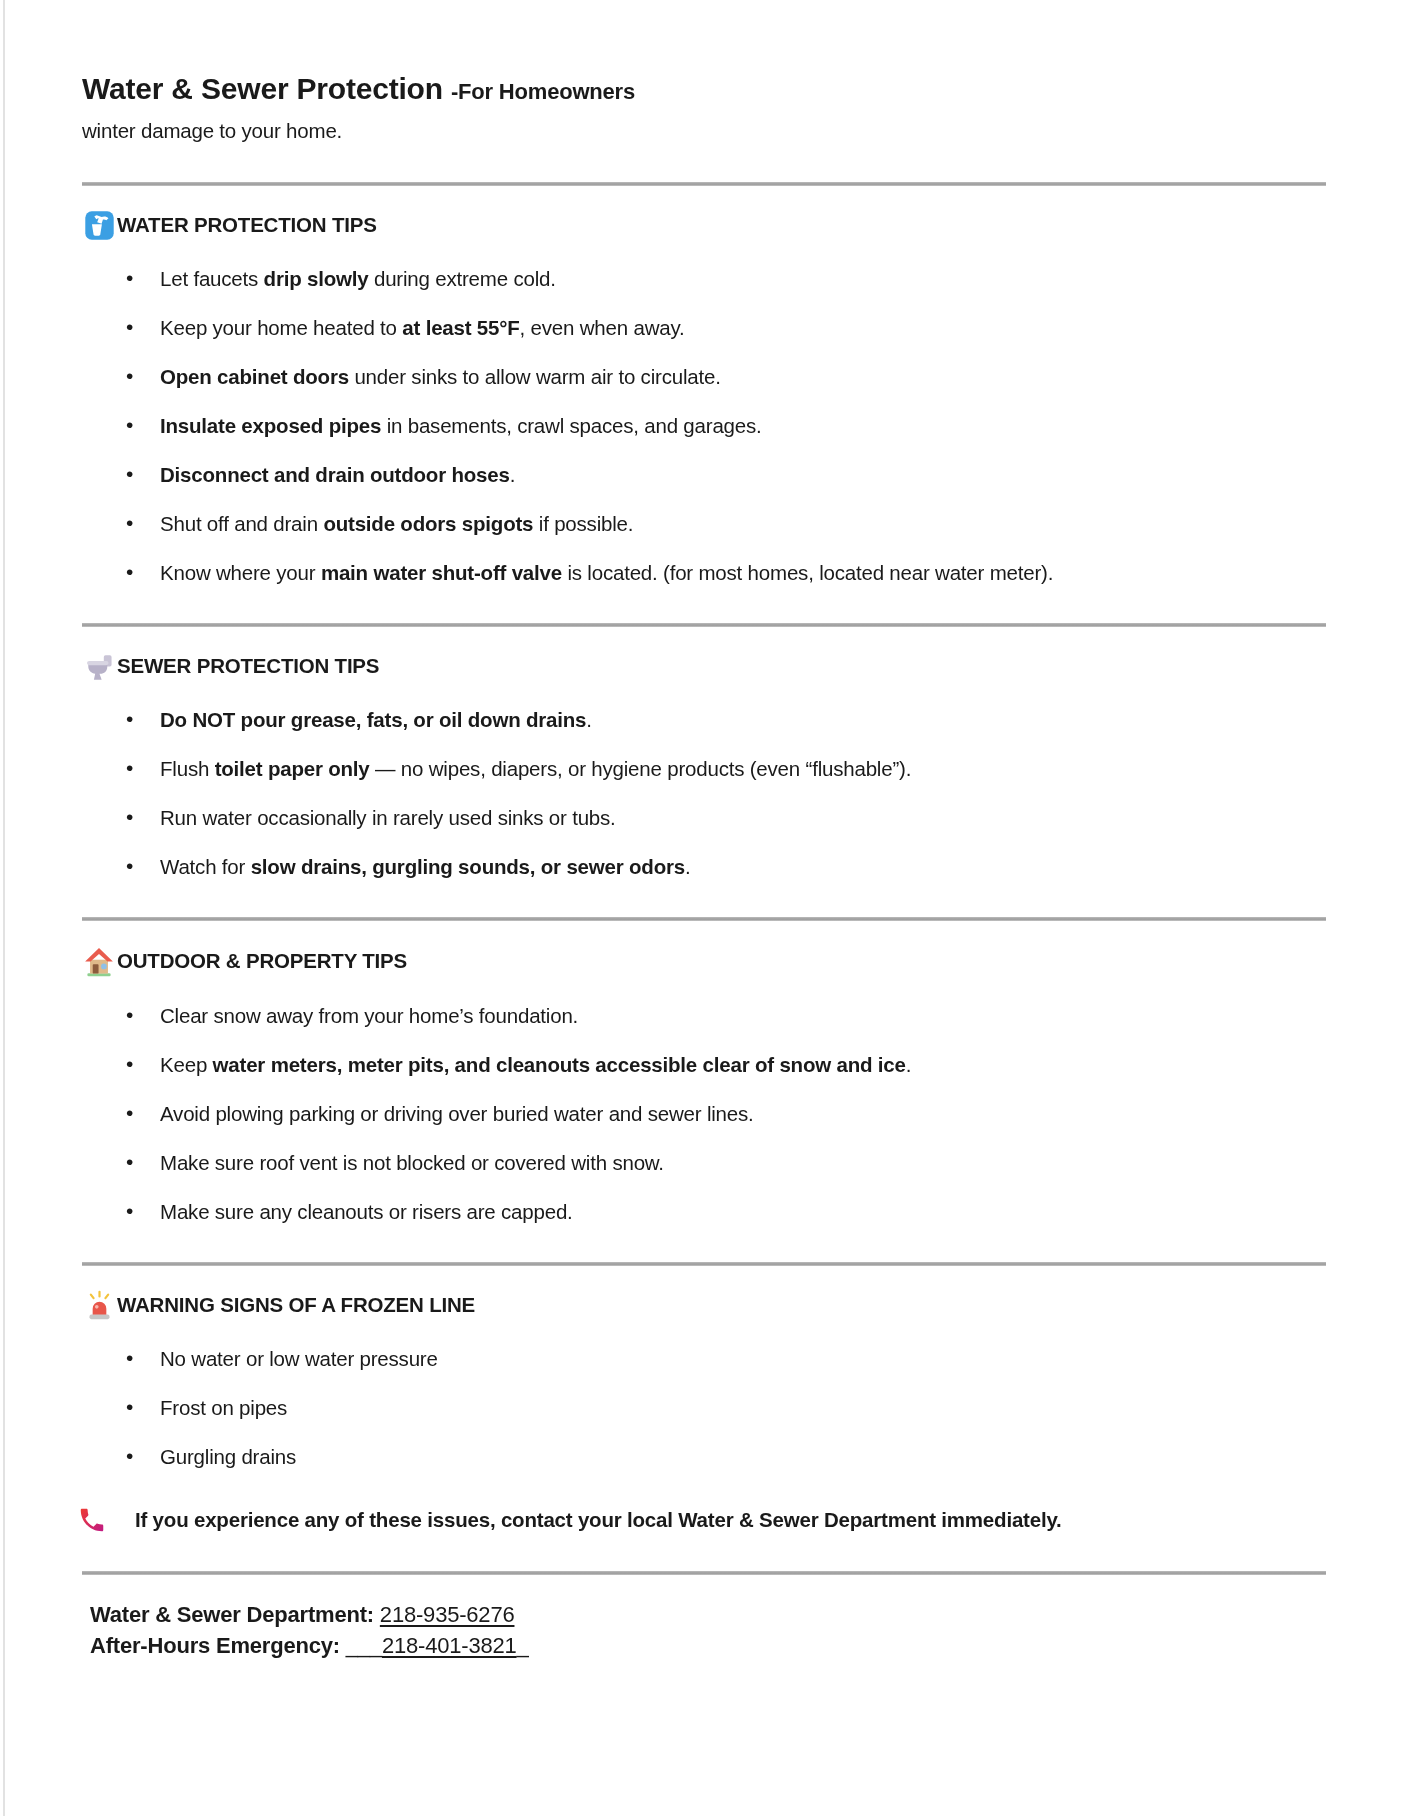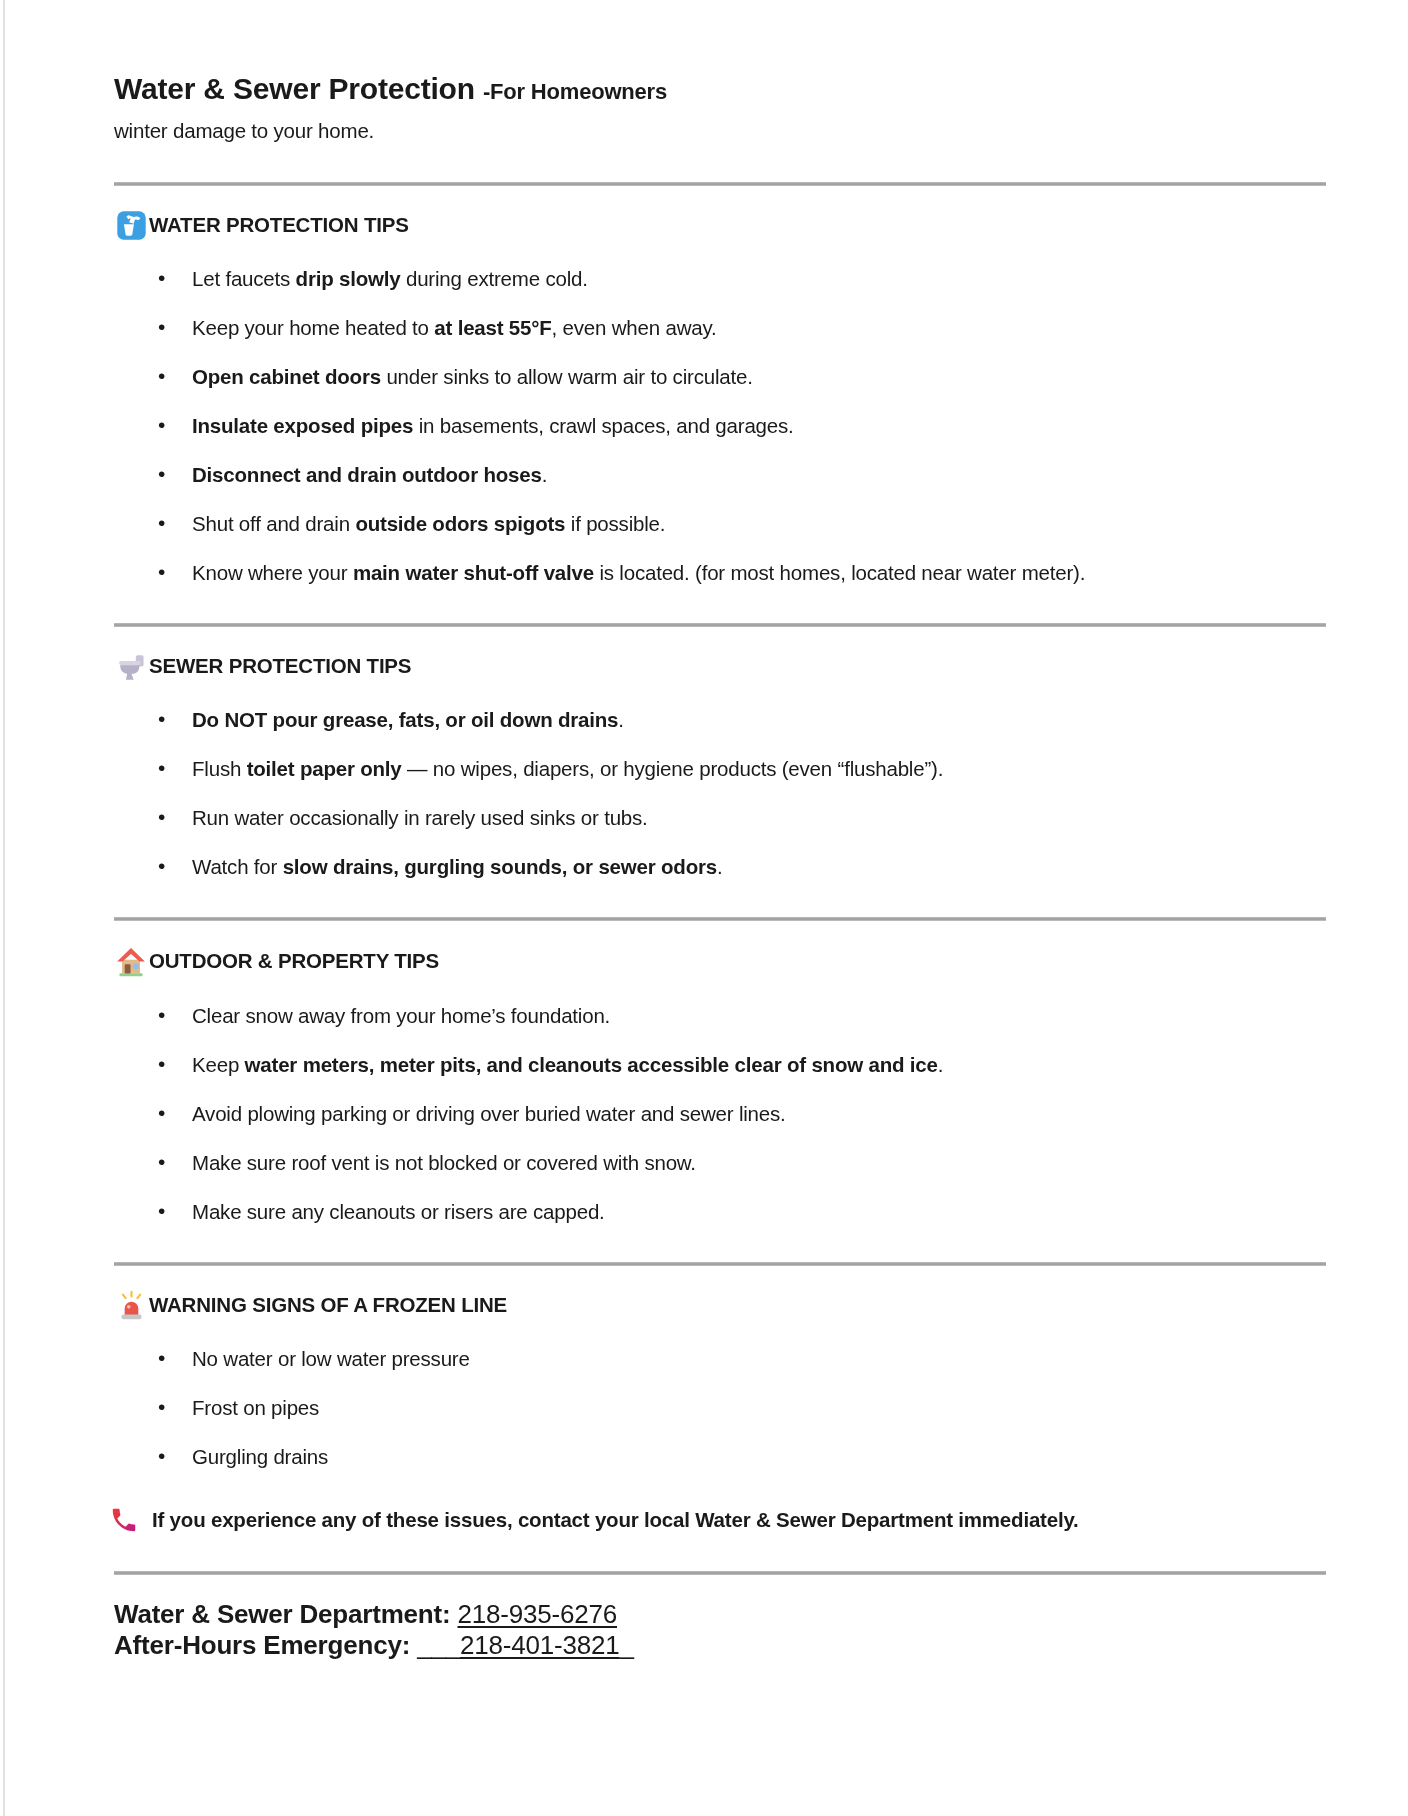--- a/index.html
+++ b/index.html
@@ -10,21 +10,21 @@
     font-family: "Liberation Sans", sans-serif;
     color: #1a1a1a;
     letter-spacing: -0.2px;
     position: relative;
     overflow: hidden;
   }
   .edge-line {
     position: absolute; left: 3px; top: 0; bottom: 0;
     width: 2px; background: #e2e2e2;
   }
-  .page { padding: 72px 82px 0 114px; }
+  .page { padding: 72px 82px 0 82px; }
 
   h1.title { margin: 0; font-size: 30px; line-height: 34px; font-weight: 700; }
   .title-suffix { font-size: 22px; }
 
   .intro { margin: 8px 0 0 0; font-size: 20.5px; line-height: 28.5px; }
   .intro span { display: block; }
 
   hr.divider {
     border: none; height: 4px; margin: 36px 0 0 0;
     background: linear-gradient(#bdbdbd, #9a9a9a 55%, #c6c6c6);
@@ -40,26 +40,26 @@
   ul.tips-list li {
     position: relative; padding-left: 78px; margin: 16px 0 21px 0;
     font-size: 20.5px; line-height: 28px;
   }
   ul.tips-list li::before {
     content: "\2022";
     position: absolute; left: 44px; top: -1px; font-size: 21px;
   }
 
   .contact-line {
-    display: flex; align-items: center; gap: 12px;
+    display: flex; align-items: center; gap: 27px;
     margin: 34px 0 0 -6px; font-size: 20.5px; font-weight: 700; line-height: 30px;
   }
   .contact-icon { display: inline-flex; width: 32px; justify-content: center; }
 
-  .footer { margin-top: 24px; font-size: 26px; }
+  .footer { margin-top: 24px; font-size: 22px; margin-left: 8px; }
   .footer p { margin: 0; line-height: 31px; }
   .phone-link {
     color: inherit; text-decoration: underline;
     text-underline-offset: 3px; cursor: pointer;
   }
 </style>
 </head>
 <body>
 
 <div class="edge-line"></div>

